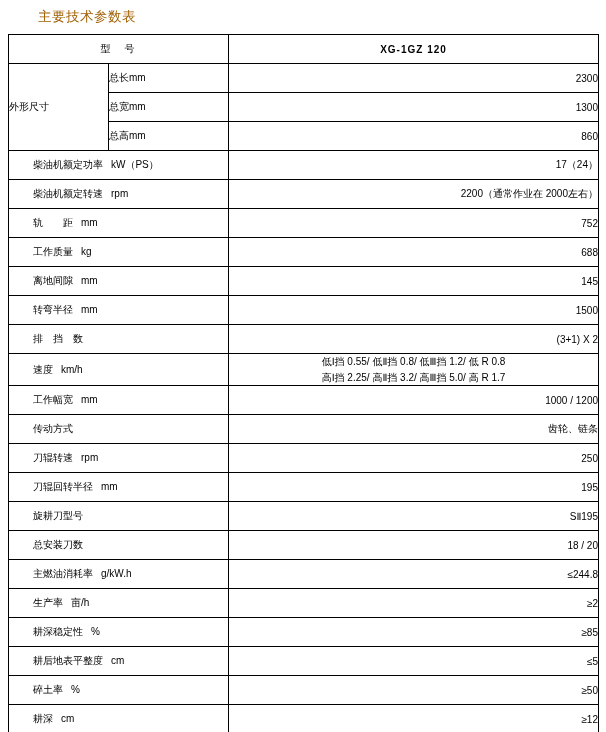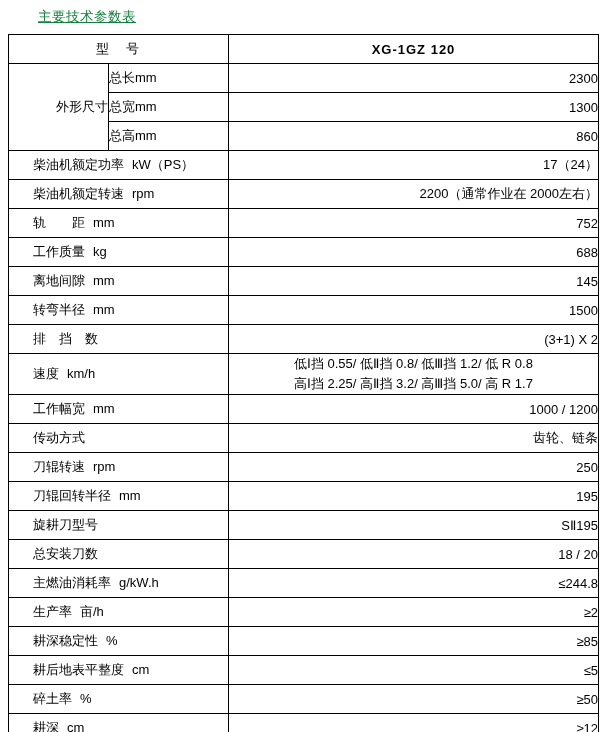--- a/index.html
+++ b/index.html
@@ -19,34 +19,33 @@
     width: 606px;
     height: 732px;
     box-sizing: border-box;
   }
   .doc-title {
     position: absolute;
     left: 38px;
     top: 8px;
     font-size: 13.5px;
     letter-spacing: 0.5px;
-    color: #15803d;
-    text-decoration: underline;
+    color: #a16207;
   }
   .spec-table {
     position: absolute;
     left: 8px;
     top: 34px;
     width: 590px;
     border-collapse: collapse;
     table-layout: fixed;
   }
   .spec-table td {
     border: 1px solid #000000;
-    font-size: 13px;
+    font-size: 10px;
     color: #000;
     padding: 0;
     vertical-align: middle;
     height: 28px;
   }
   
   .lbl {
     padding-left: 12px;
     padding-right: 6px;
     white-space: nowrap;
@@ -79,21 +78,21 @@
     font-weight: bold;
     font-size: 15px;
     letter-spacing: 1px;
   }
   .model-lbl {
     text-align: center;
     font-size: 13.5px;
     letter-spacing: 2px;
   }
   .dim-group {
-    text-align: right;
+    text-align: left;
     white-space: nowrap;
     font-size: 13px;
   }
   .row-tall td { height: 29px; }
   .sp-unit {
     margin-left: 26px;
   }
 </style>
 </head>
 <body>

